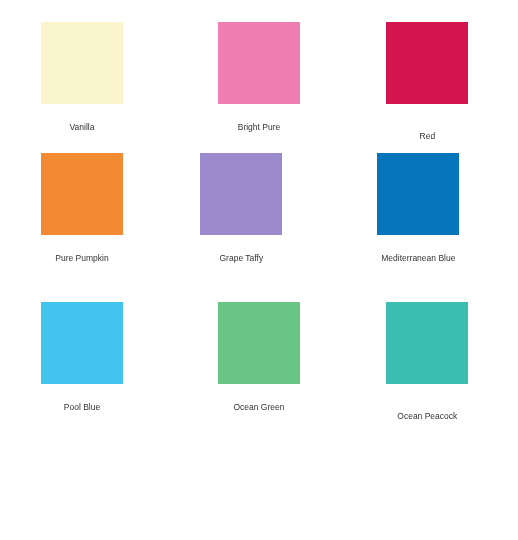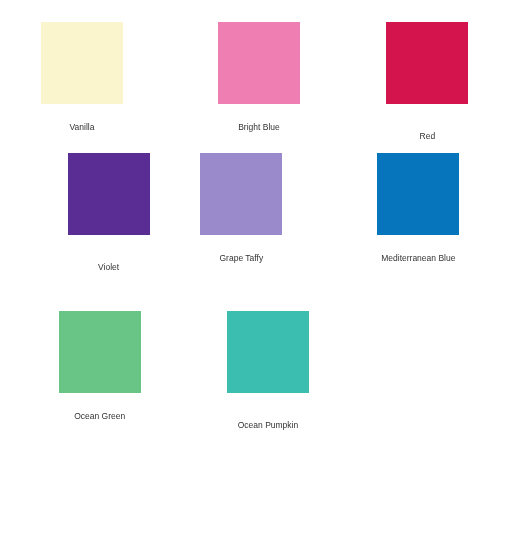--- a/index.html
+++ b/index.html
@@ -71,51 +71,55 @@
 <div class="palette">
   <div class="swatch-grid">
 
     <div class="swatch-cell row-1 col-1">
       <span class="swatch-chip" style="background-color: rgb(250, 245, 205);"></span>
       <span class="swatch-label" style="color: rgb(51, 51, 51);">Vanilla</span>
     </div>
 
     <div class="swatch-cell row-1 col-2">
       <span class="swatch-chip" style="background-color: rgb(239, 126, 179);"></span>
-      <span class="swatch-label" style="color: rgb(51, 51, 51);">Bright Blue</span>
+      <span class="swatch-label" style="color: rgb(51, 51, 51);">Bright Pure</span>
     </div>
 
     <div class="swatch-cell row-1 col-3">
       <span class="swatch-chip" style="background-color: rgb(212, 20, 76);"></span>
       <span class="swatch-label" style="color: rgb(51, 51, 51);">Red</span>
     </div>
 
+    <div class="swatch-cell row-2 col-1">
+      <span class="swatch-chip" style="background-color: rgb(242, 138, 51);"></span>
+      <span class="swatch-label" style="color: rgb(51, 51, 51);">Pure Pumpkin</span>
+    </div>
 
 
-    <div class="swatch-cell row-2 col-3">
-      <span class="swatch-chip" style="background-color: rgb(90, 45, 149);"></span>
-      <span class="swatch-label" style="color: rgb(51, 51, 51);">Violet</span>
-    </div>
 
     <div class="swatch-cell row-3 col-1">
       <span class="swatch-chip" style="background-color: rgb(154, 138, 203);"></span>
       <span class="swatch-label" style="color: rgb(51, 51, 51);">Grape Taffy</span>
     </div>
 
     <div class="swatch-cell row-3 col-2">
       <span class="swatch-chip" style="background-color: rgb(6, 117, 188);"></span>
       <span class="swatch-label" style="color: rgb(51, 51, 51);">Mediterranean Blue</span>
     </div>
 
 
+    <div class="swatch-cell row-4 col-1">
+      <span class="swatch-chip" style="background-color: rgb(65, 196, 238);"></span>
+      <span class="swatch-label" style="color: rgb(51, 51, 51);">Pool Blue</span>
+    </div>
 
     <div class="swatch-cell row-4 col-2">
       <span class="swatch-chip" style="background-color: rgb(105, 197, 133);"></span>
       <span class="swatch-label" style="color: rgb(51, 51, 51);">Ocean Green</span>
     </div>
 
     <div class="swatch-cell row-4 col-3">
       <span class="swatch-chip" style="background-color: rgb(59, 189, 176);"></span>
-      <span class="swatch-label" style="color: rgb(51, 51, 51);">Ocean Pumpkin</span>
+      <span class="swatch-label" style="color: rgb(51, 51, 51);">Ocean Peacock</span>
     </div>
 
   </div>
 </div>
 
 </body></html>

